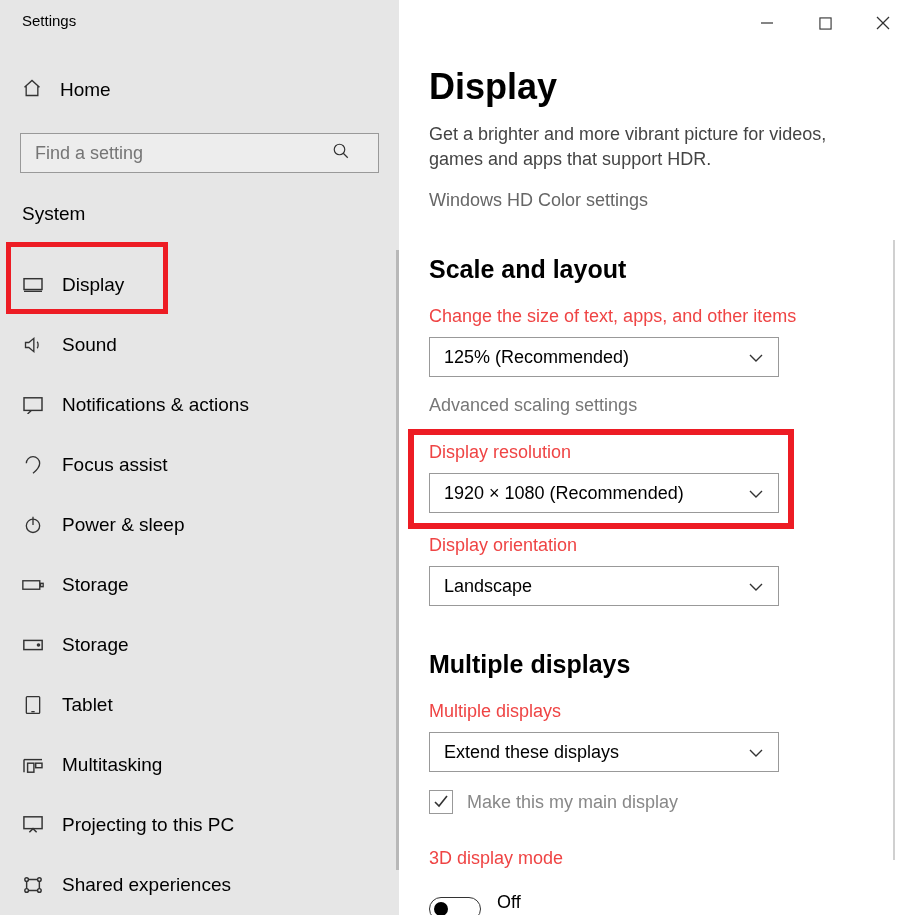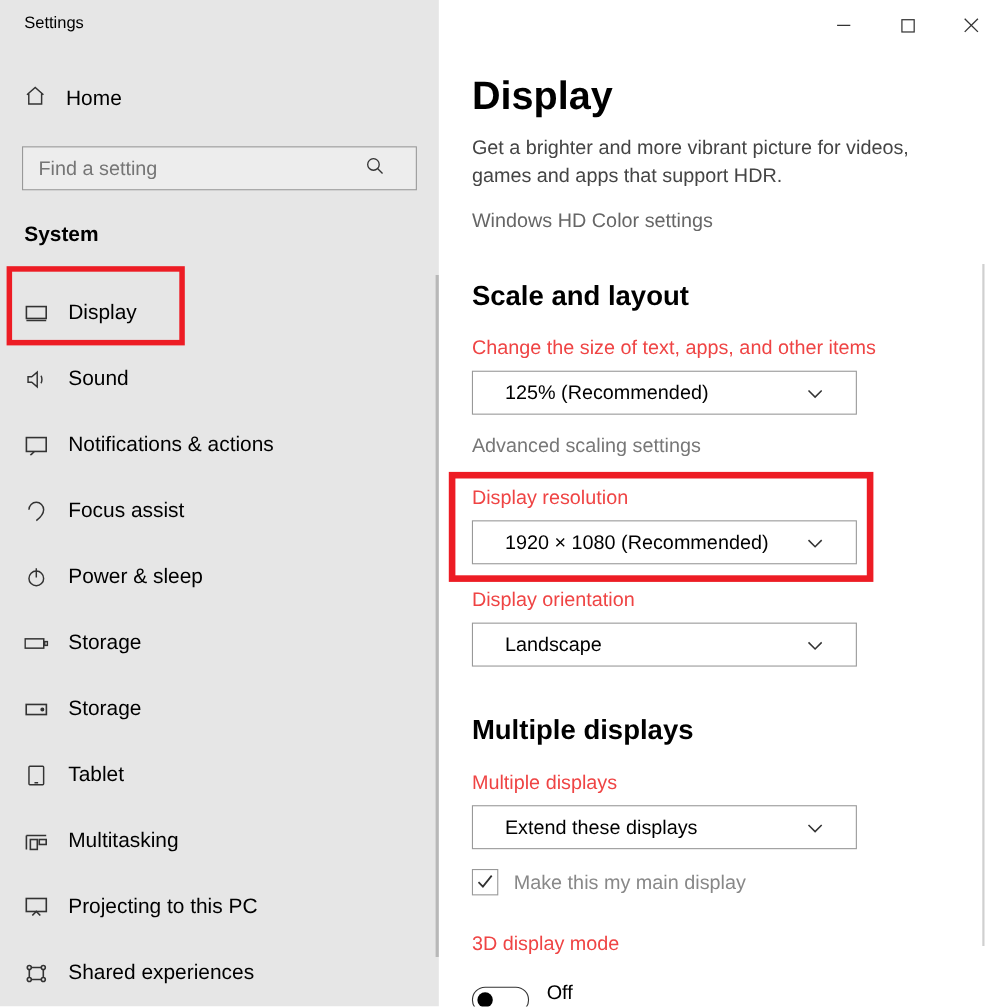--- a/index.html
+++ b/index.html
@@ -38,21 +38,21 @@
     display: flex; align-items: center;
     padding: 0 28px 0 14px;
     justify-content: space-between;
   }
   .search-box input {
     border: none; background: transparent; outline: none;
     font-size: 18px; color: #666; width: 85%;
   }
 
   .section-label {
-    font-size: 19px; font-weight: 700;
+    font-size: 19px; font-weight: 400;
     padding: 30px 0 0 22px;
   }
 
   .nav-list { margin-top: 30px; position: relative; }
   .nav-item {
     display: flex; align-items: center;
     height: 60px;
     padding-left: 22px;
     gap: 18px;
     font-size: 19px;
@@ -114,21 +114,21 @@
     margin-top: 22px;
   }
   .field-label.gray { color: #777; }
 
   .dropdown {
     width: 350px; height: 40px;
     border: 1.5px solid #999;
     background: #fff;
     margin-top: 10px;
     display: flex; align-items: center; justify-content: space-between;
-    padding: 0 29px;
+    padding: 0 14px;
     font-size: 18px;
   }
 
   .check-row {
     display: flex; align-items: center; gap: 14px;
     margin-top: 18px;
   }
   .checkbox {
     width: 24px; height: 24px; border: 1.5px solid #999;
     display:flex; align-items:center; justify-content:center;

